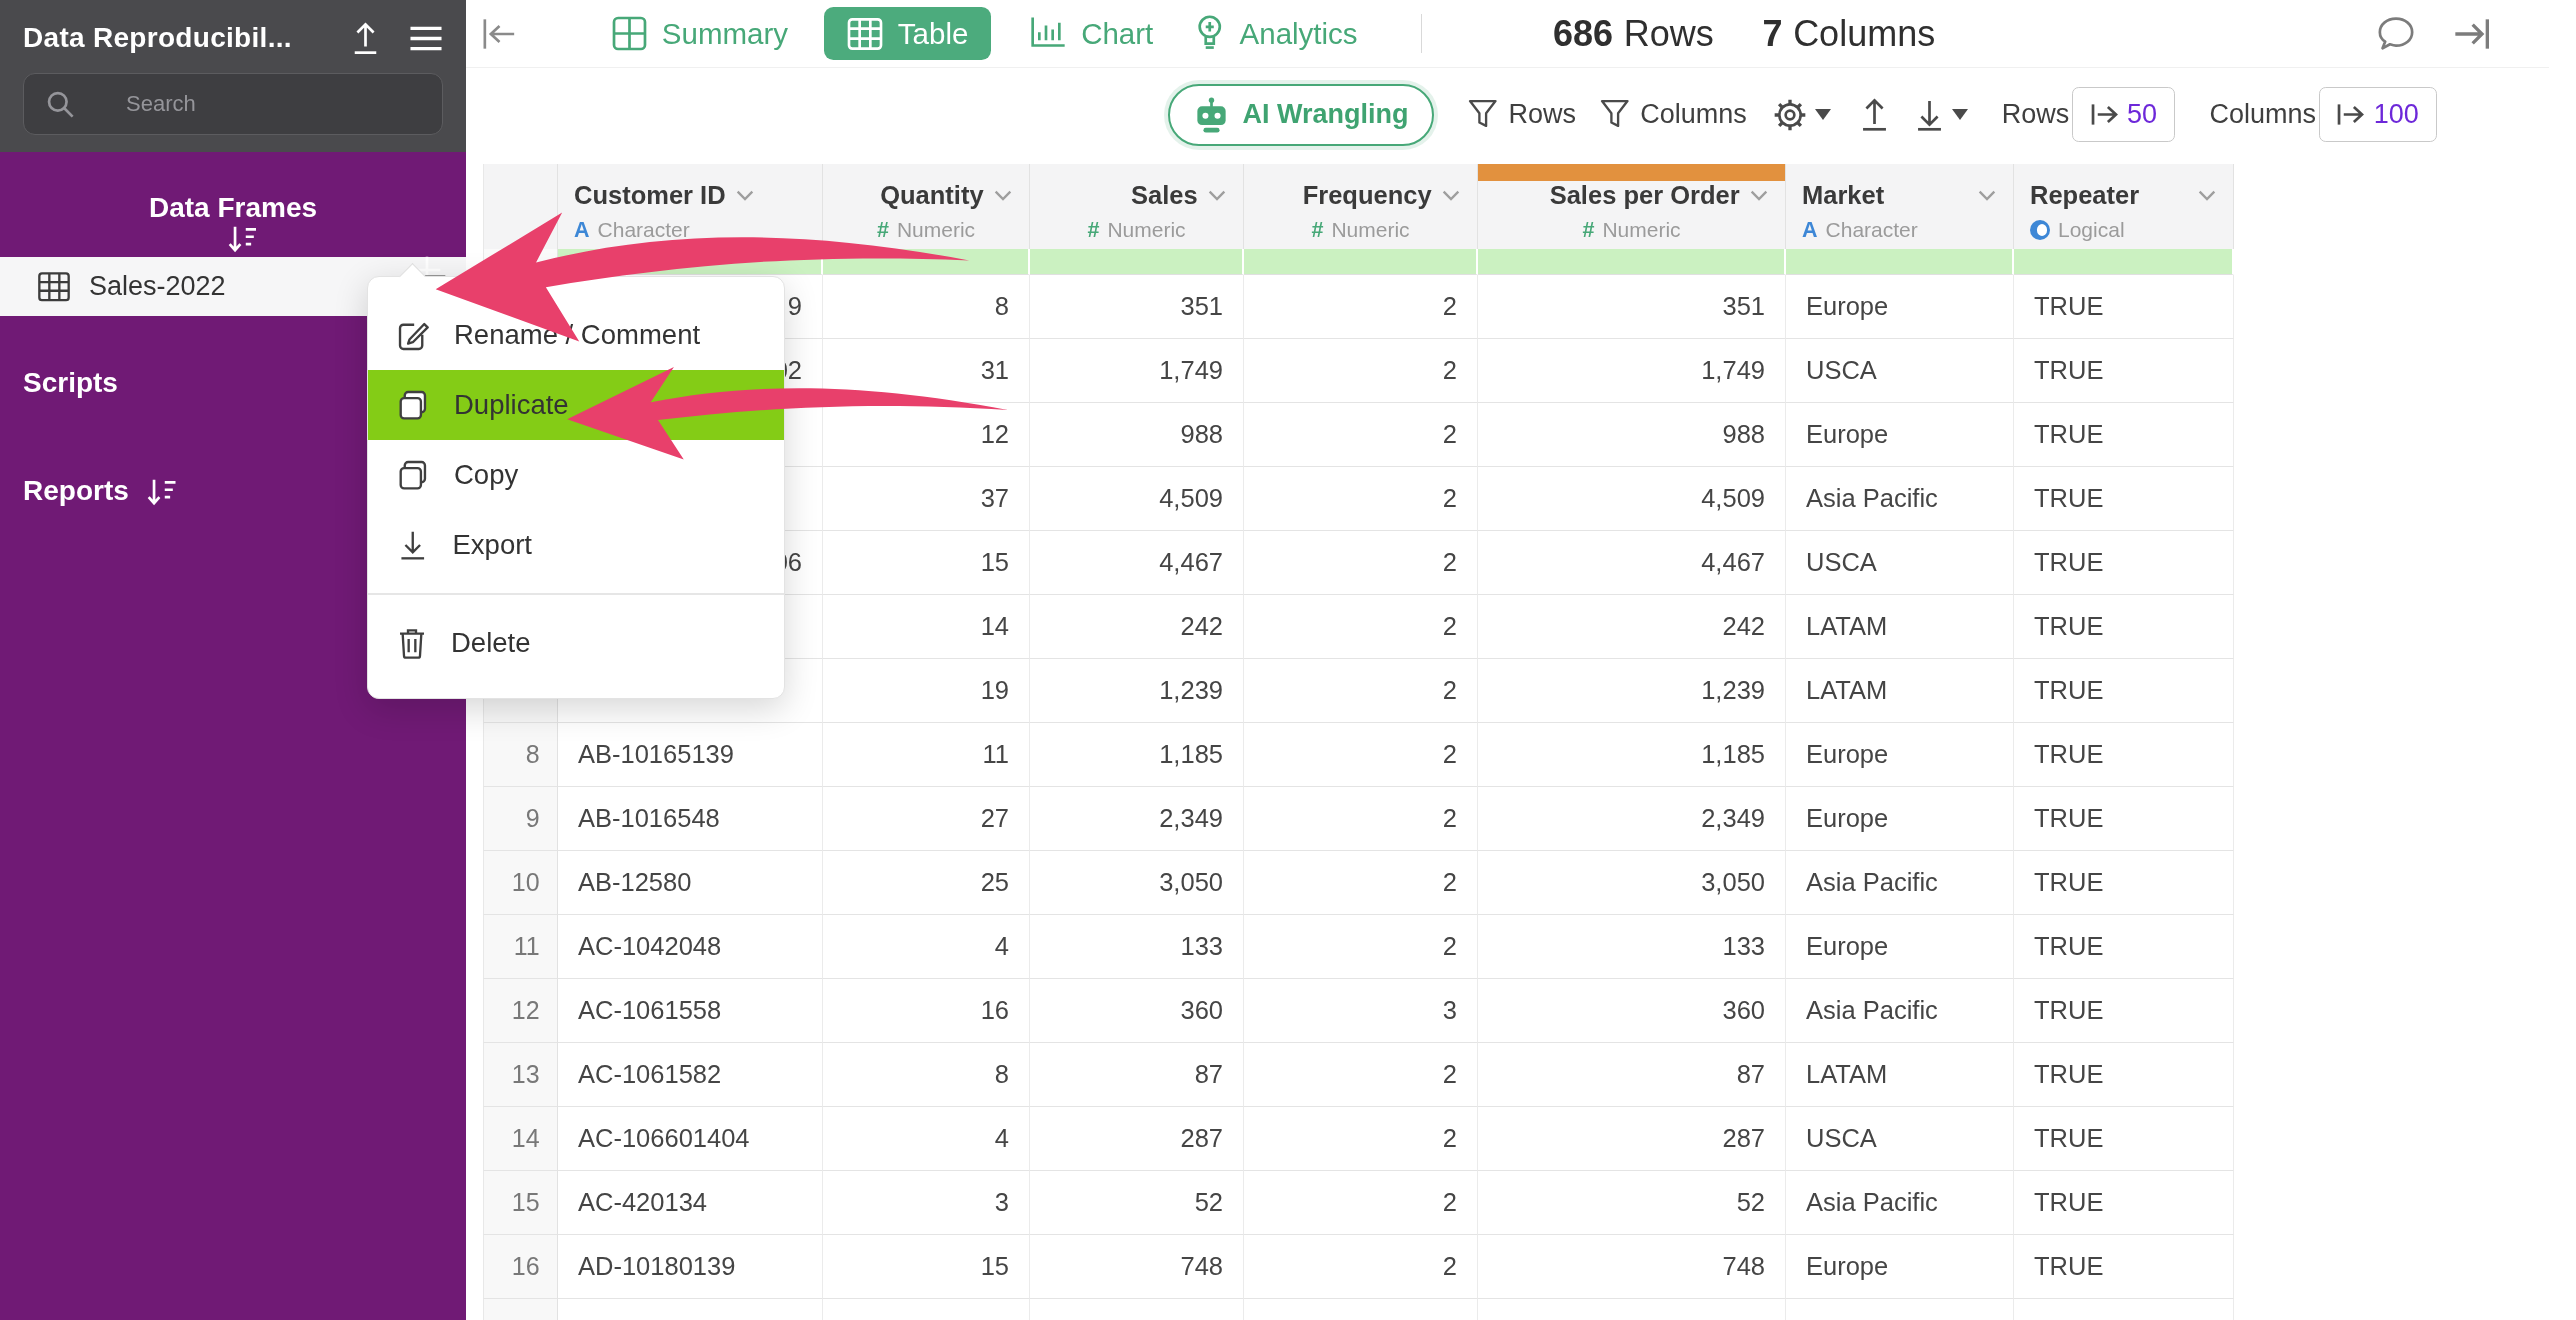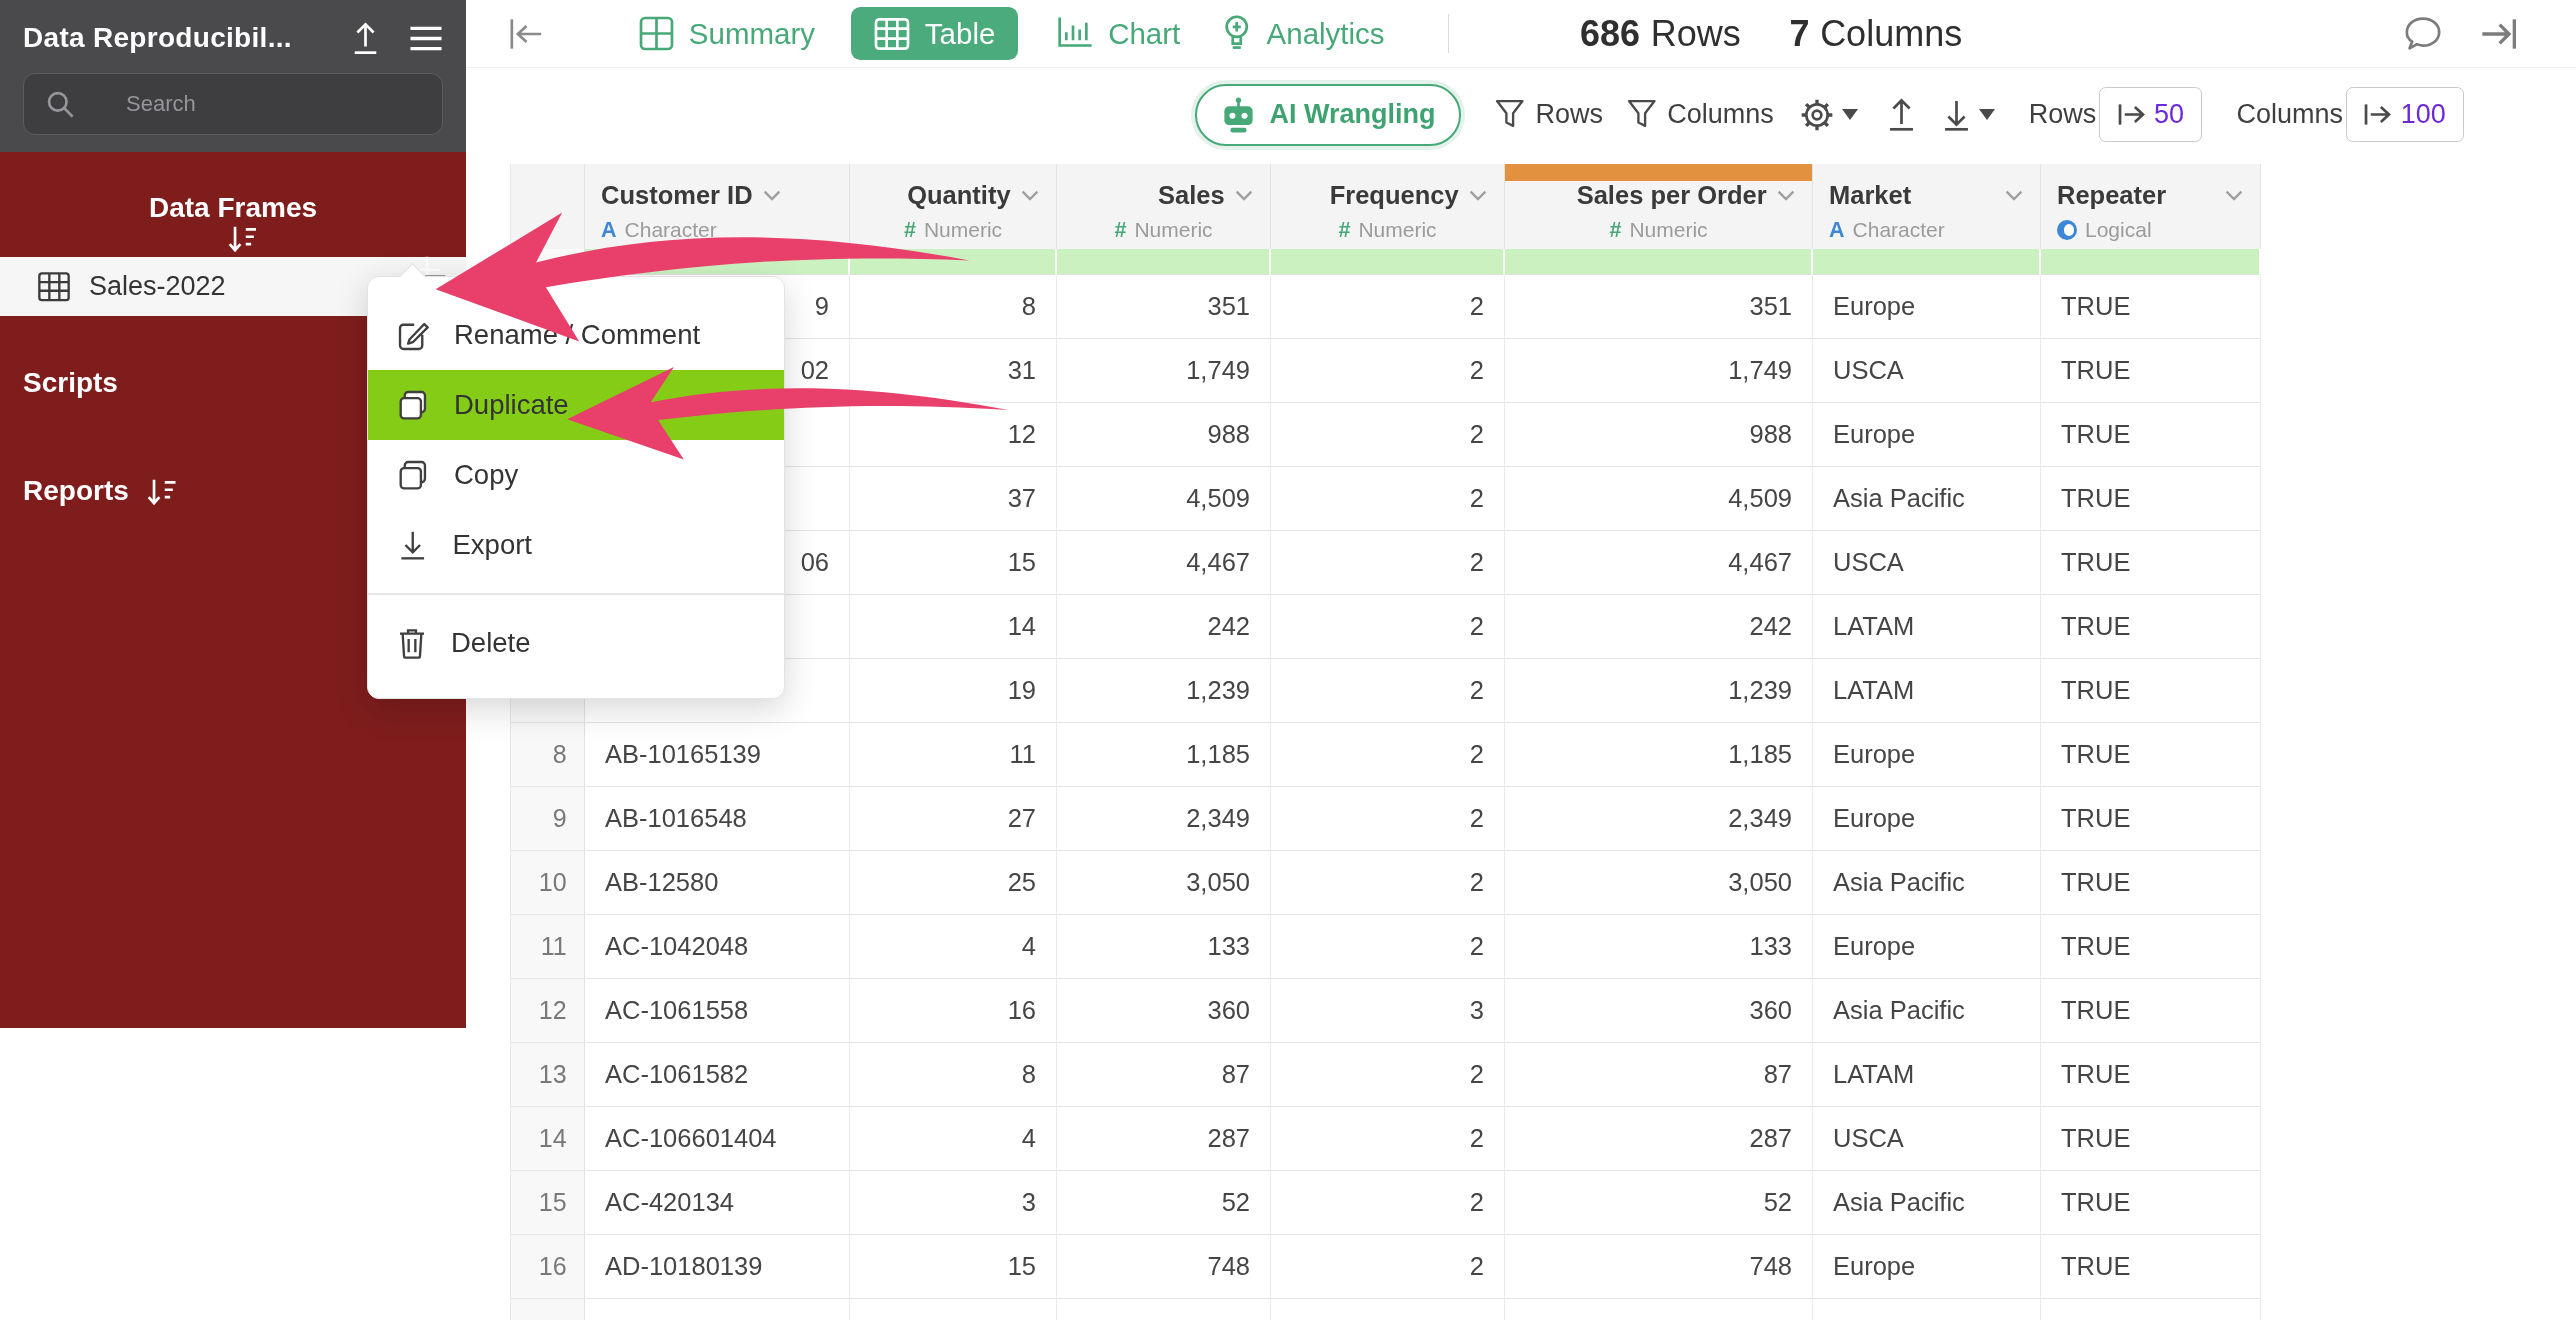--- a/index.html
+++ b/index.html
@@ -1,42 +1,42 @@
 <!DOCTYPE html>
 <html style="font-size:10.7px"><head>
 <meta charset="utf-8">
 <style>
   * { margin:0; padding:0; box-sizing:border-box; }
   html,body { width:2576px; height:1320px; overflow:hidden; background:#fff;
     font-family:"Liberation Sans","DejaVu Sans",sans-serif; }
   svg { display:block; }
 
   
-  .sidebar { position:absolute; left:0; top:0; width:466px; height:1028px; background:#7f1d1d; z-index:2; }
+  .sidebar { position:absolute; left:0; top:0; width:466px; height:1320px; background:#701a75; z-index:2; }
   .sb-head { background:#4a4a4d; height:152px; padding:12px 23px 0 23px; }
   .sb-titlebar { display:flex; align-items:center; height:52px; }
   .sb-title { color:#fff; font-size:28px; font-weight:700; letter-spacing:0.3px; flex:0 1 auto; white-space:nowrap; overflow:hidden; }
   .sb-ticons { margin-left:auto; display:flex; align-items:center; gap:28px; }
   .sb-search { margin-top:9.4px; position:relative; }
   .sb-search input { width:420px; height:62px; background:#3e3e41; border:1.3px solid #5c5c5f; border-radius:12px;
     color:#d7d7da; font-size:22px; padding:0 20px 0 102px; outline:none; font-family:inherit; }
   .sb-search input::placeholder { color:#95959a; }
   .sb-search .mag { position:absolute; left:21.5px; top:16px; }
   .sb-section { display:flex; align-items:center; padding:0 23px; color:#fff; font-size:28px; font-weight:700; }
   .sb-section .sorticon { margin-left:17.4px; }
   .sb-section .plus { margin-left:auto; }
   .sec-frames { margin-top:40px; height:60px;flex-direction:column; }
   .sb-item { margin-top:5.4px; height:59px; background:#f6f6f7; display:flex; align-items:center; padding:0 20px 0 38px; }
   .sb-item .lbl { color:#333; font-size:27px; margin-left:19px; }
   .sb-item .trigger { margin-left:auto; }
   .sec-reports { margin-top:50px; height:58px; }
   .sec-scripts { margin-top:38px; height:58px; }
 
   
-  .main { position:absolute; left:466px; top:0; width:2110px; height:1320px; }
+  .main { position:absolute; left:439px; top:0; width:2110px; height:1320px; }
   .topbar { height:68px; display:flex; align-items:center; border-bottom:1.3px solid #f0f0f0; }
   .collapse-ic { margin-left:43px; }
   .tab { display:flex; align-items:center; gap:14.8px; color:#47a878; font-size:29.5px; cursor:pointer; }
   .tab-summary { margin-left:95px; }
   .tab-table { margin-left:36px; background:#4cab7d; color:#fff; border-radius:9.4px; padding:9.4px 23px; }
   .tab-chart { margin-left:39px; }
   .tab-analytics { margin-left:42px; }
   .tb-divider { width:1.3px; height:39px; background:#d9d9d9; margin-left:63px; }
   .counts { display:flex; align-items:center; gap:10.7px; margin-left:131px; font-size:36px; color:#2f2f2f; }
   .counts b { font-weight:700; }

